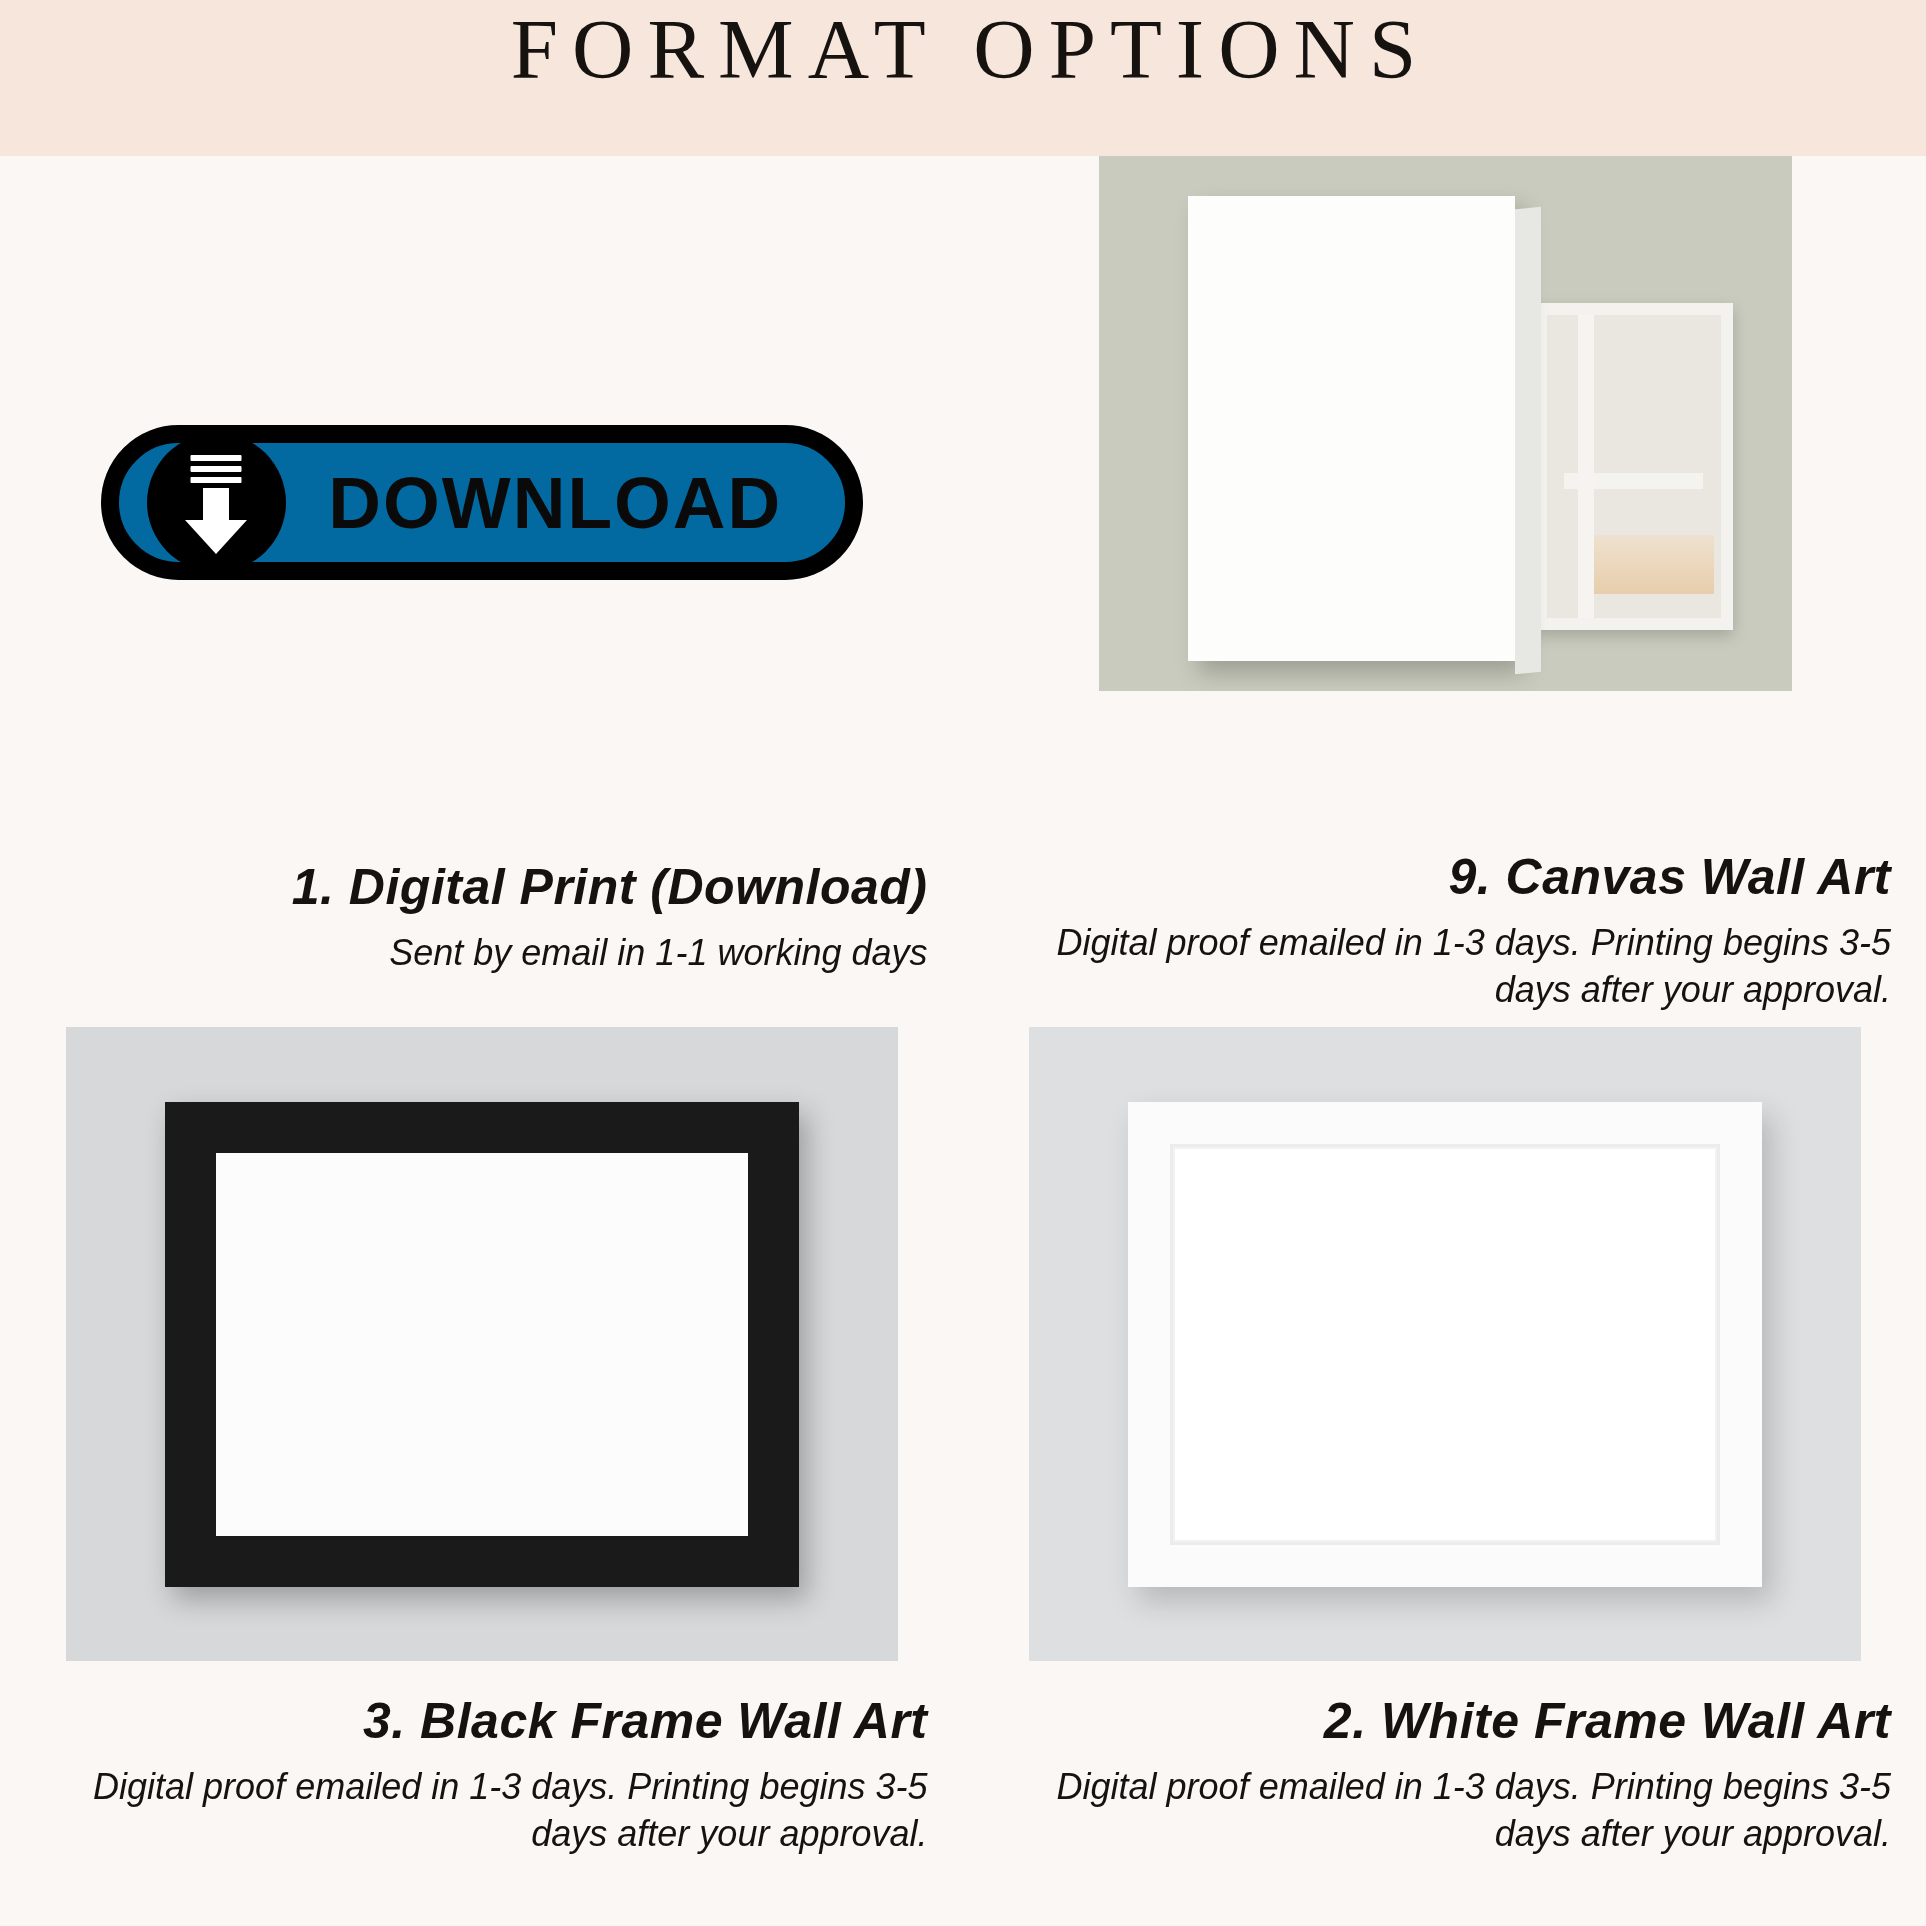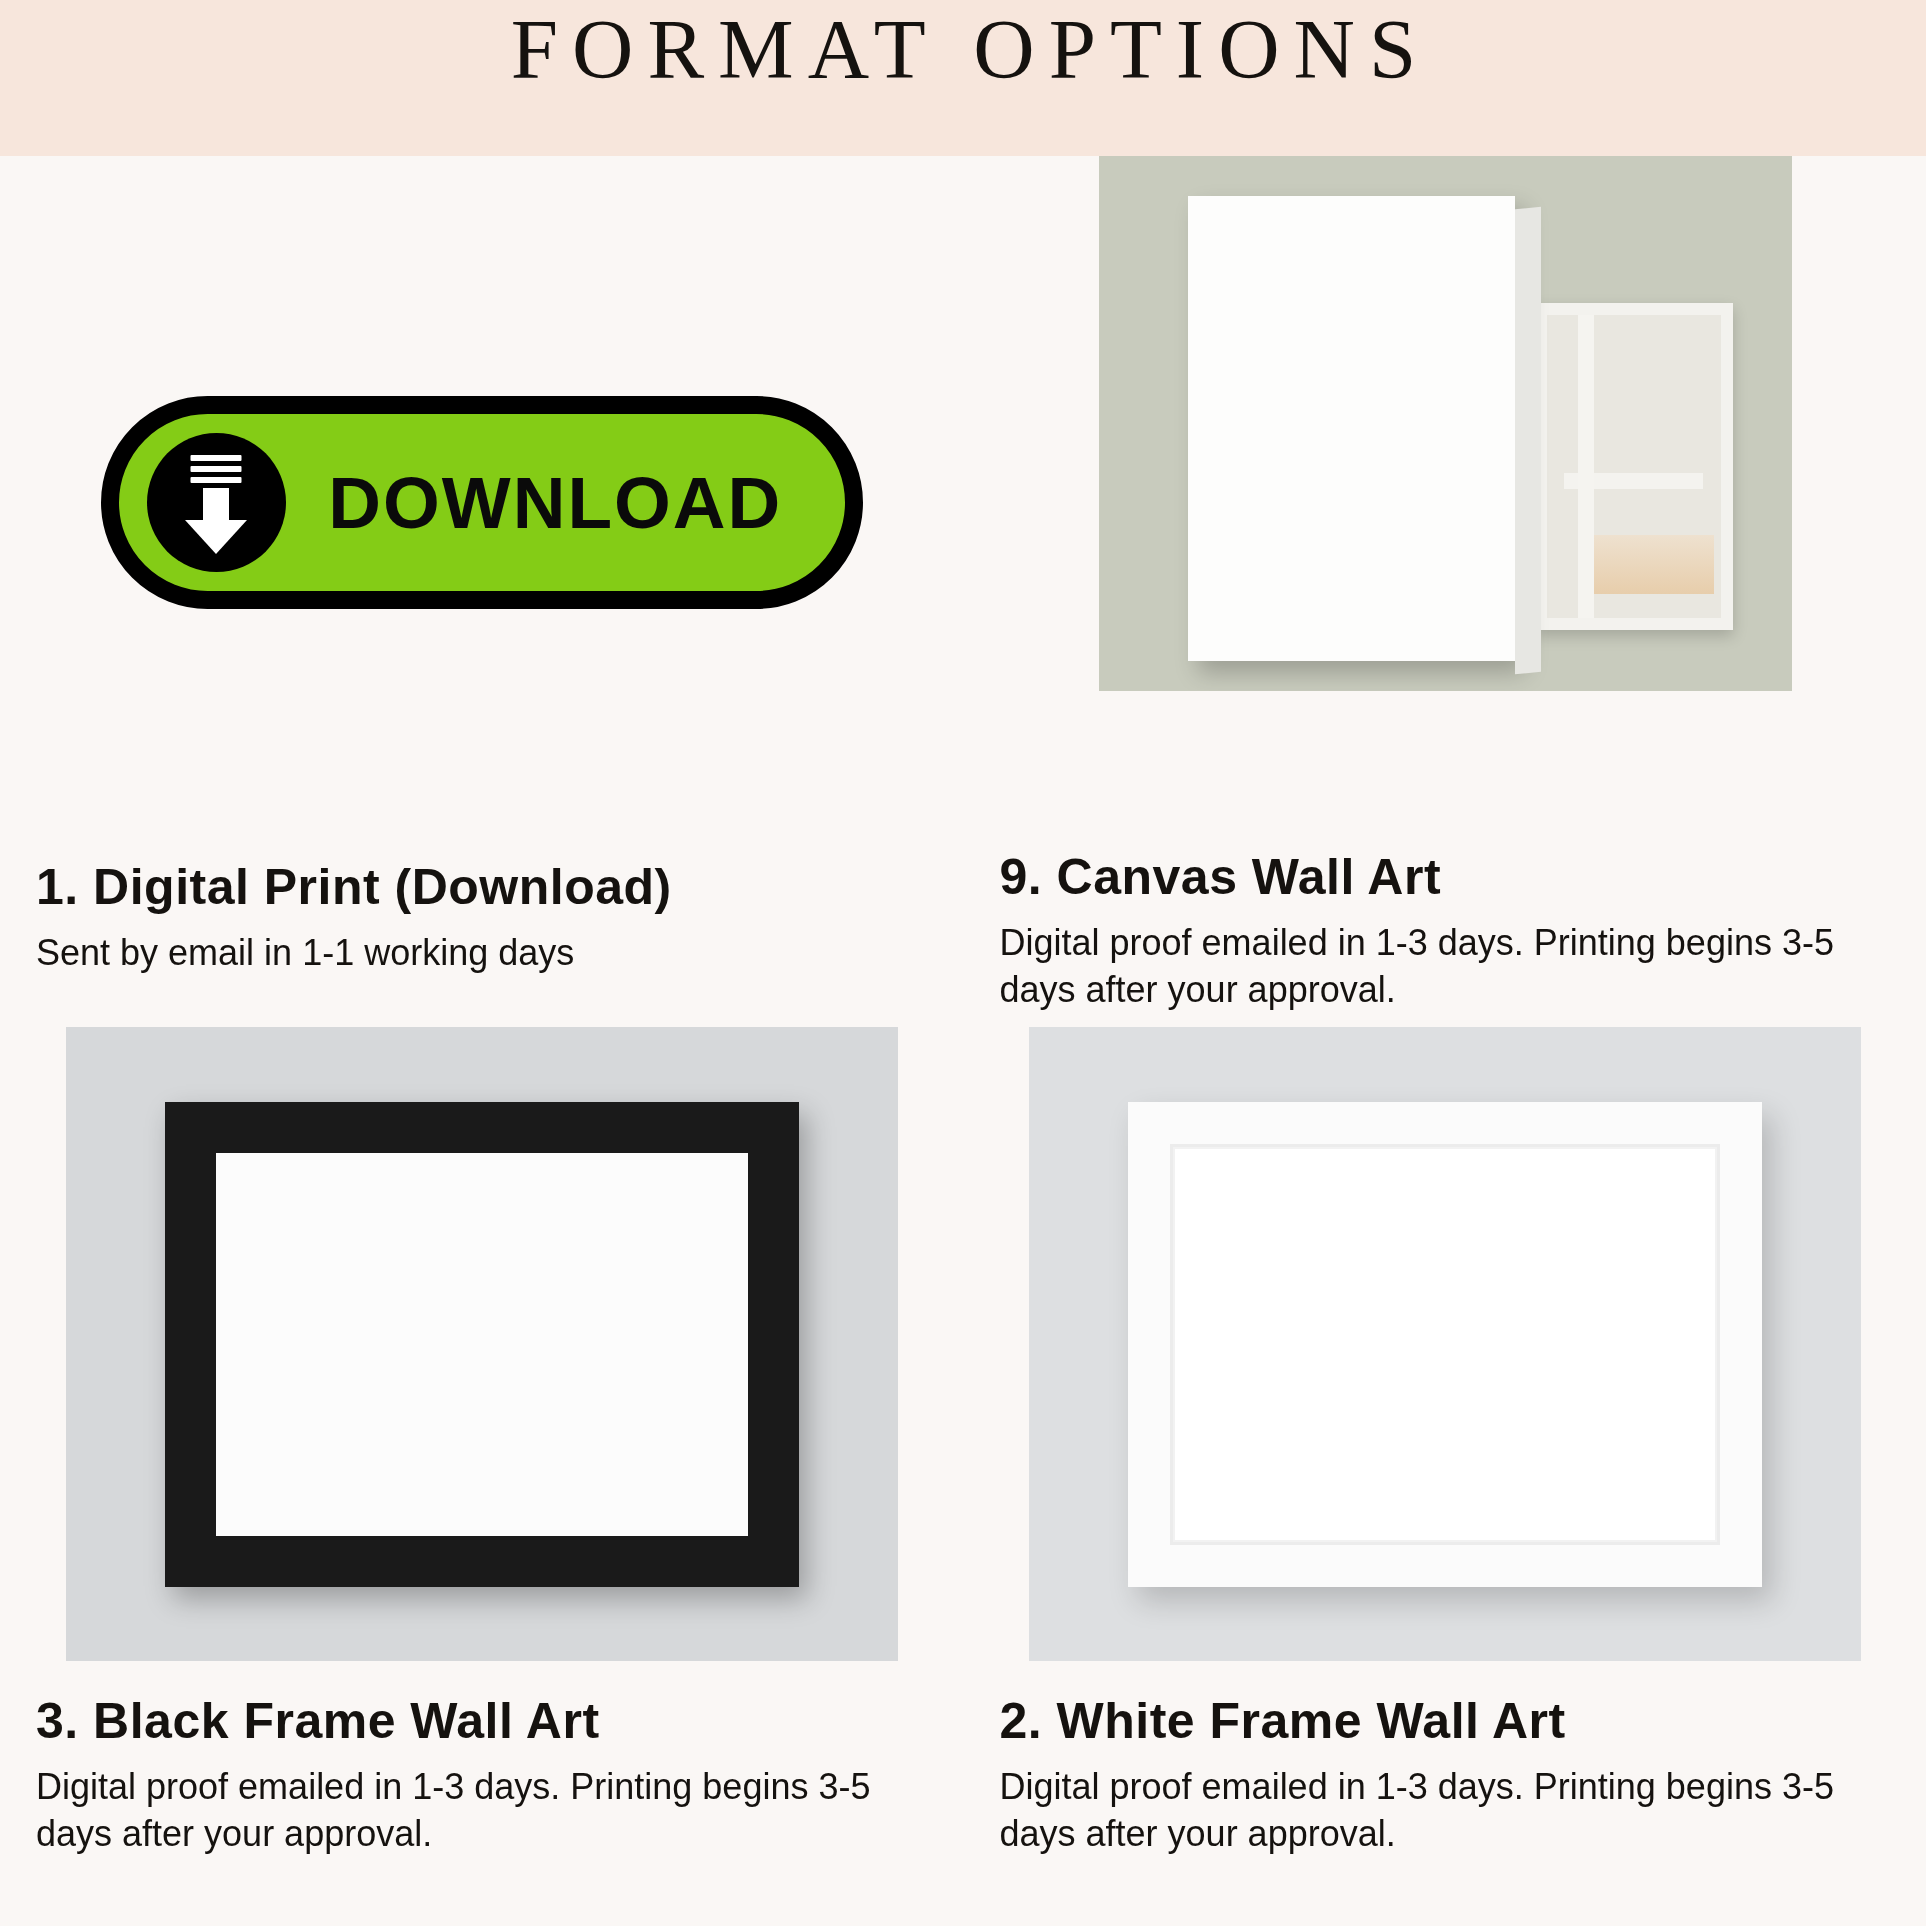--- a/index.html
+++ b/index.html
@@ -51,24 +51,25 @@
   }
 
   .media {
     display: flex;
     align-items: center;
     justify-content: center;
     width: 100%;
   }
 
   .caption {
-    text-align: left;
+    text-align: right;
     width: 100%;
     padding: 0 36px;
     box-sizing: border-box;
+    font-style: italic;
   }
   .caption-title {
     font-size: 50px;
     font-weight: 700;
     color: #15120f;
     letter-spacing: 0.5px;
     line-height: 1.15;
     margin-bottom: 12px;
   }
   .caption-sub {
@@ -77,24 +78,24 @@
     line-height: 1.32;
     font-weight: 400;
   }
 
   
   .cell-1 .media {
     height: 693px;
   }
   .download-btn {
     width: 762px;
-    height: 213px;
+    height: 155px;
     border: 18px solid #000;
     border-radius: 109px;
-    background: #84cc16;
+    background: #0369a1;
     display: flex;
     align-items: center;
     box-sizing: border-box;
     padding-left: 28px;
   }
   .dl-icon {
     width: 139px;
     height: 139px;
     border-radius: 50%;
     background: #000;

